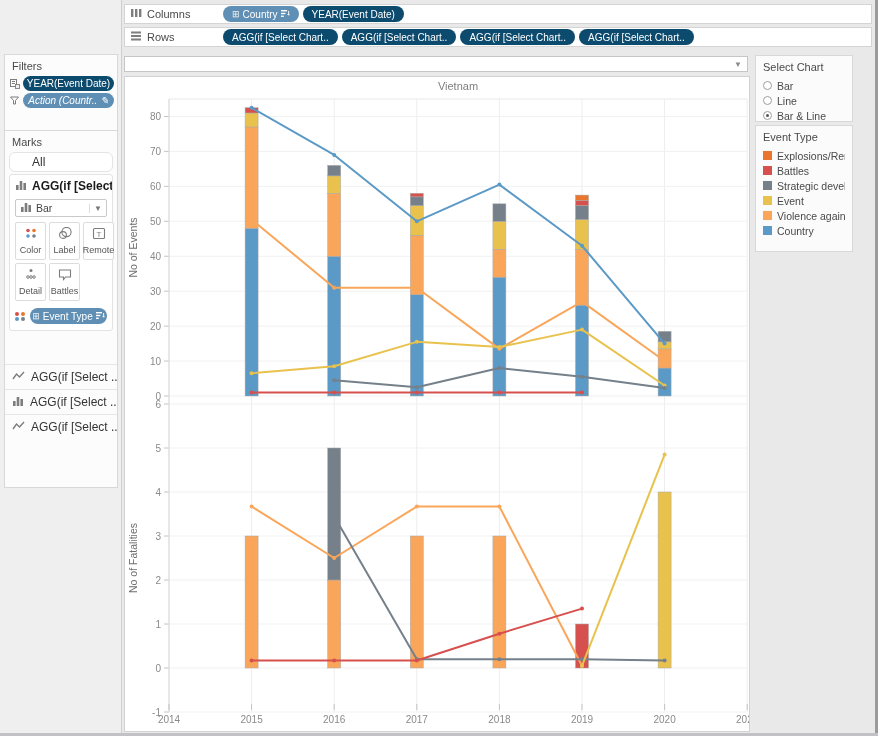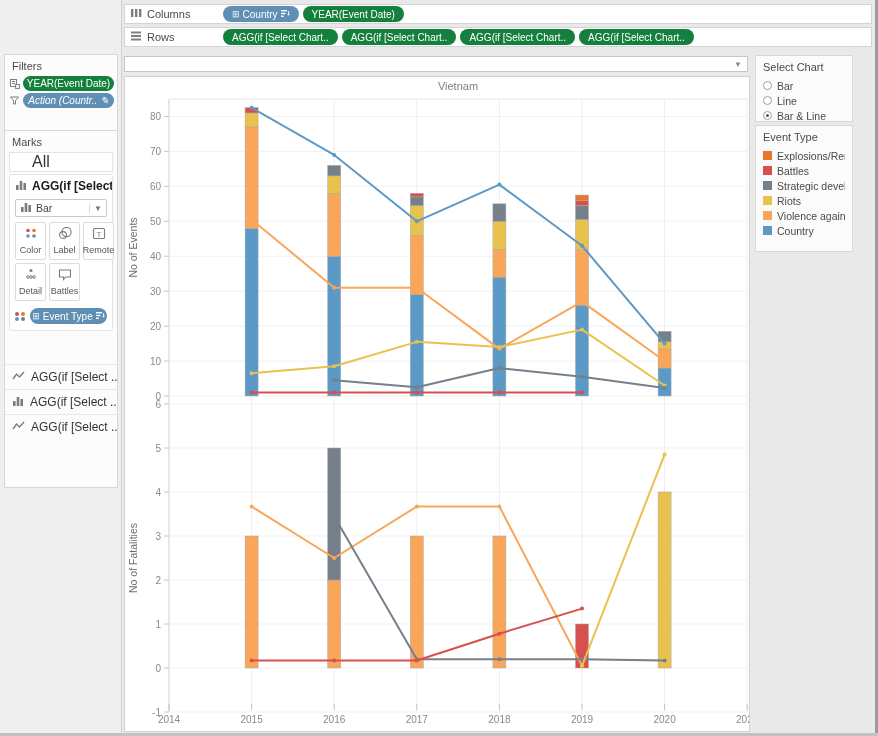--- a/index.html
+++ b/index.html
@@ -13,26 +13,26 @@
   .sidebar { position:absolute; left:0; top:0; width:122px; height:736px; background:#efefef; border-right:1px solid #cfcfcf; }
   .panel { position:absolute; left:4px; width:114px; background:#fcfcfc; border:1px solid #d8d8d8; }
   .panel-title { padding:5px 7px 3px; font-size:11px; color:#4a4a4a; }
   .pages-panel { top:4px; height:46px; }
   .filters-panel { top:54px; height:92px; }
   .marks-panel { top:130px; height:358px; }
 
   .filter-row { display:flex; align-items:center; gap:3px; padding:1px 3px 1px 4px; }
   .filter-row .ficon { width:11px; display:flex; justify-content:center; color:#7a7a7a; flex:none; }
   .pill { display:flex; align-items:center; gap:3px; height:15px; border-radius:8px; padding:0 7px; color:#fff; font-size:10px; white-space:nowrap; overflow:hidden; }
-  .pill.green { background:#15803d; }
+  .pill.green { background:#0c4a6e; }
   .pill.blue  { background:#5f8fb4; }
   .pill.italic { font-style:italic; }
   .filter-row .pill { flex:1; justify-content:center; }
 
-  .mark-row-all { margin:1px 4px 2px; height:20px; border:1px solid #e4e4e4; border-radius:0; background:#fff; display:flex; align-items:center; padding-left:22px; font-size:16px; color:#333; }
+  .mark-row-all { margin:1px 4px 2px; height:20px; border:1px solid #e4e4e4; border-radius:6px; background:#fff; display:flex; align-items:center; padding-left:22px; font-size:12px; color:#333; }
   .mark-open { margin:0 4px; border:1px solid #e3e3e3; border-radius:3px; background:#fff; padding-bottom:4px; }
   .mark-sel { height:22px; display:flex; align-items:center; gap:5px; padding-left:5px; font-size:12px; font-weight:bold; color:#1a1a1a; white-space:nowrap; overflow:hidden; }
   .mark-dd { margin:2px 5px 0; height:18px; border:1px solid #c9c9c9; border-radius:2px; background:#fff; display:flex; align-items:center; gap:4px; padding:0 4px; font-size:10.5px; color:#444; }
   .mark-dd .caret { margin-left:auto; border-left:1px solid #ddd; padding-left:4px; color:#777; font-size:8px; }
   .btn-grid { margin:5px 5px 0; display:grid; grid-template-columns:repeat(3, 31px); gap:3px; }
   .mark-btn { border:1px solid #dcdcdc; border-radius:2px; background:#fff; height:38px; display:flex; flex-direction:column; align-items:center; justify-content:center; gap:3px; font-size:9px; color:#555; }
   .color-row { margin:7px 5px 2px; display:flex; align-items:center; gap:4px; }
   .color-row .pill { height:16px; font-size:10px; flex:1; justify-content:center; }
   .dots4 { display:grid; grid-template-columns:5px 5px; gap:1px; flex:none; }
   .dots4 i { width:4px; height:4px; border-radius:50%; display:block; }
@@ -464,21 +464,21 @@
         <div class="leg-row">
     <span class="swatch" style="background:#d6504e"></span>
     <span>Battles</span>
   </div>
         <div class="leg-row">
     <span class="swatch" style="background:#75808a"></span>
     <span>Strategic developmen..</span>
   </div>
         <div class="leg-row">
     <span class="swatch" style="background:#e8c24c"></span>
-    <span>Riots</span>
+    <span>Event</span>
   </div>
         <div class="leg-row">
     <span class="swatch" style="background:#f9a65a"></span>
     <span>Violence against civili..</span>
   </div>
         <div class="leg-row">
     <span class="swatch" style="background:#5b99c6"></span>
     <span>Country</span>
   </div>
       </div>

